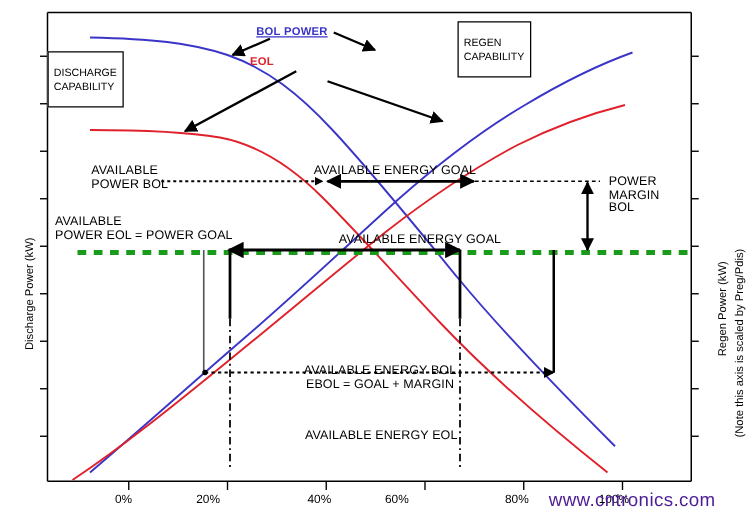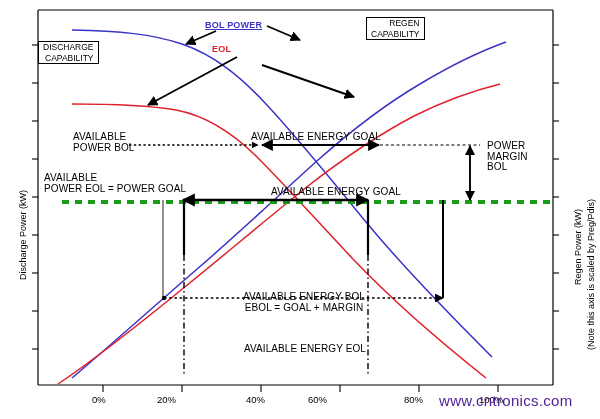--- a/index.html
+++ b/index.html
@@ -10,21 +10,21 @@
     overflow:hidden;
     position:relative;
   }
   #stage{position:absolute;left:0;top:0;width:600px;height:419px;}
   svg#chart{position:absolute;left:0;top:0;width:600px;height:419px;}
 
   .lbl{position:absolute;font-size:10px;line-height:10.5px;letter-spacing:0.1px;white-space:nowrap;color:#000;}
   .lbl.c{text-align:center;}
   .boxlbl{
     position:absolute;border:1px solid #000;background:#fff;
-    font-size:8.5px;line-height:10.5px;padding:0 4px;text-align:right;white-space:nowrap;
+    font-size:8.5px;line-height:10.5px;padding:11px 4px;text-align:left;white-space:nowrap;
   }
   .serieslbl{position:absolute;font-size:9px;font-weight:700;letter-spacing:0.2px;white-space:nowrap;}
   .axislbl{position:absolute;font-size:9px;white-space:nowrap;transform-origin:0 0;}
   .tick{position:absolute;font-size:9.5px;white-space:nowrap;}
   .wm{position:absolute;font-size:15px;color:#4c1d95;white-space:nowrap;letter-spacing:0.3px;margin-left:21px;}
 </style>
 </head>
 <body>
 
 <div id="stage">
@@ -141,21 +141,21 @@
     <div>DISCHARGE</div>
     <div>CAPABILITY</div>
   </div>
 
   <div class="boxlbl" style="left:366px;top:17px;">
     <div>REGEN</div>
     <div>CAPABILITY</div>
   </div>
 
   <div class="serieslbl" style="left:205px;top:20px;color:#3a34c8;text-decoration:underline;">BOL POWER</div>
-  <div class="serieslbl" style="left:212px;top:44px;color:#e0202a;">EOL</div>
+  <div class="serieslbl" style="left:200px;top:44px;color:#e0202a;">EOL</div>
 
   <div class="lbl" style="left:73px;top:132px;">
     <div>AVAILABLE</div>
     <div>POWER BOL</div>
   </div>
 
   <div class="lbl" style="left:44px;top:173px;">
     <div>AVAILABLE</div>
     <div>POWER EOL = POWER GOAL</div>
   </div>

